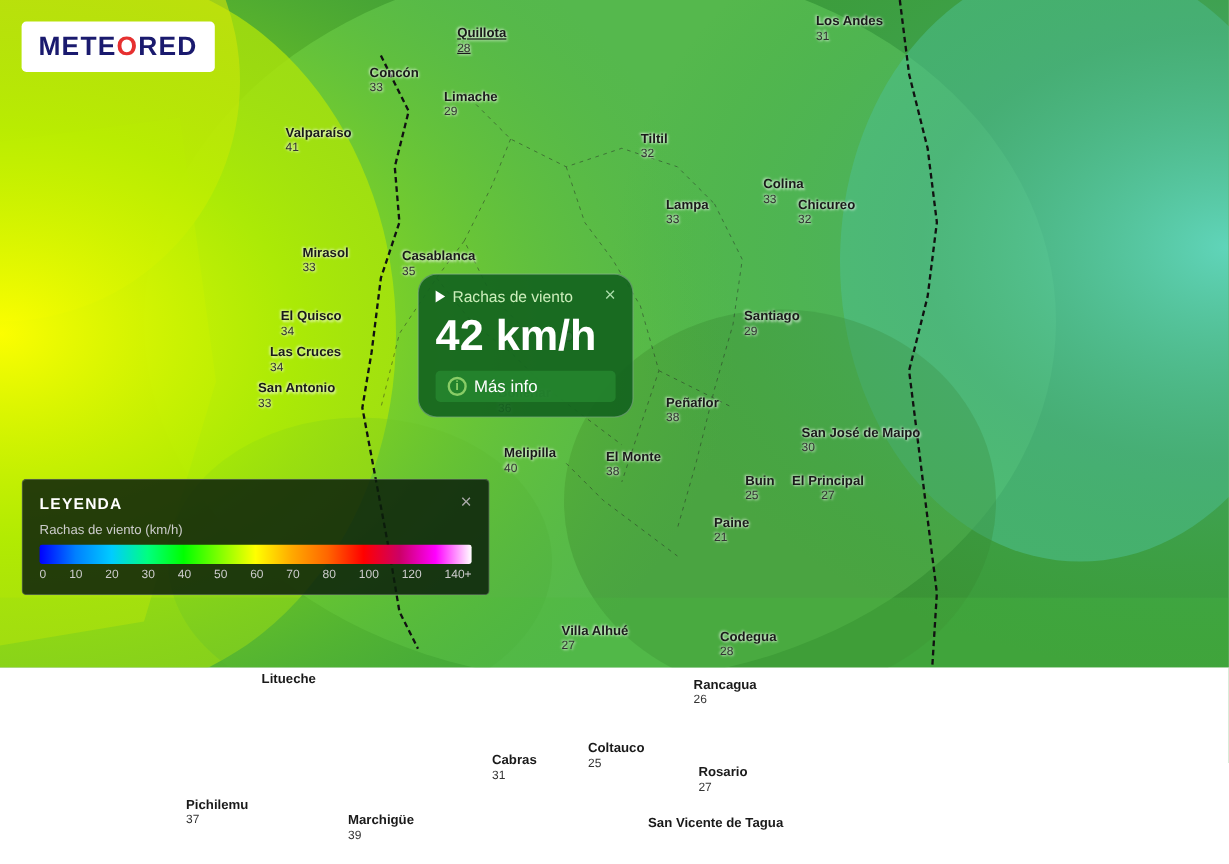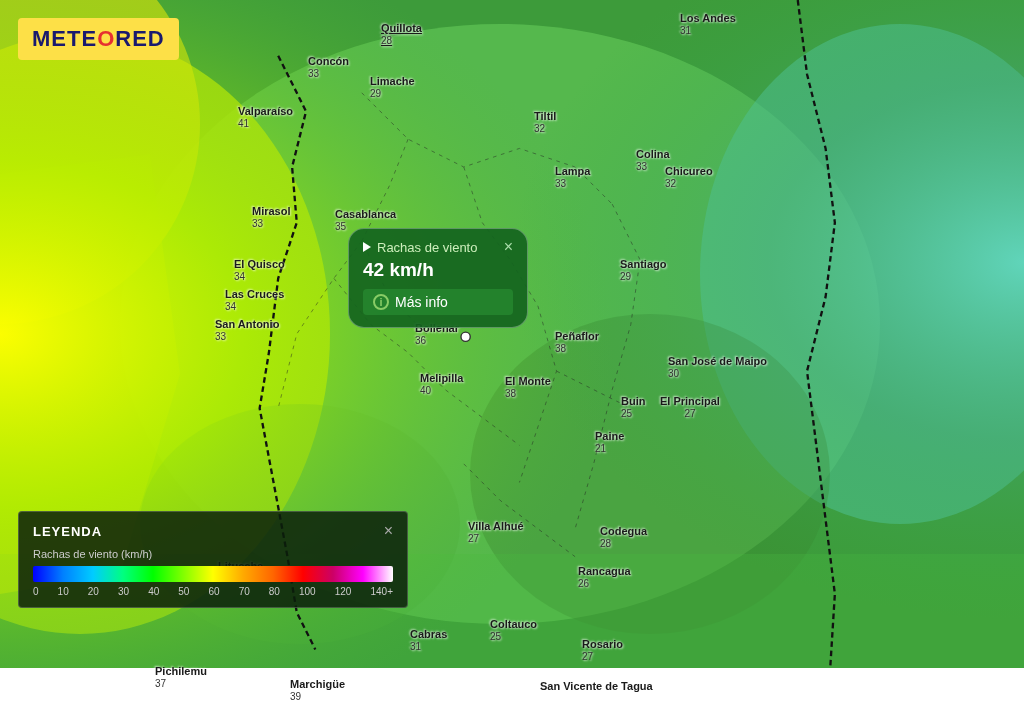--- a/index.html
+++ b/index.html
@@ -1,37 +1,37 @@
 <!DOCTYPE html>
 <html><head>
   <meta charset="utf-8">
   <style>
     * { margin: 0; padding: 0; box-sizing: border-box; }
     body { width: 1024px; height: 720px; overflow: hidden; font-family: Arial, sans-serif; position: relative; }
 
     #map-container {
       width: 1024px;
-      height: 668px;
+      height: 556px;
       position: relative;
       background: #4a9e3f;
     }
 
     
     #map-bg {
       position: absolute;
       top: 0; left: 0;
       width: 100%; height: 100%;
     }
 
     
     #logo {
       position: absolute;
       top: 18px;
       left: 18px;
-      background: #fde047;
+      background: #ffffff;
       padding: 8px 14px;
       border-radius: 4px;
       z-index: 10;
     }
     #logo span {
       font-size: 22px;
       font-weight: 900;
       color: #1a1a6e;
       letter-spacing: 1px;
     }
@@ -62,21 +62,21 @@
       gap: 6px;
     }
     #wind-tooltip .close-btn {
       color: #aaddaa;
       font-size: 16px;
       cursor: pointer;
       line-height: 1;
     }
     #wind-tooltip .wind-value {
       color: white;
-      font-size: 19px;
+      font-size: 36px;
       font-weight: 700;
       margin: 2px 0 8px 0;
     }
     #wind-tooltip .more-info {
       display: flex;
       align-items: center;
       gap: 6px;
       background: rgba(40, 140, 50, 0.7);
       border-radius: 4px;
       padding: 5px 10px;

